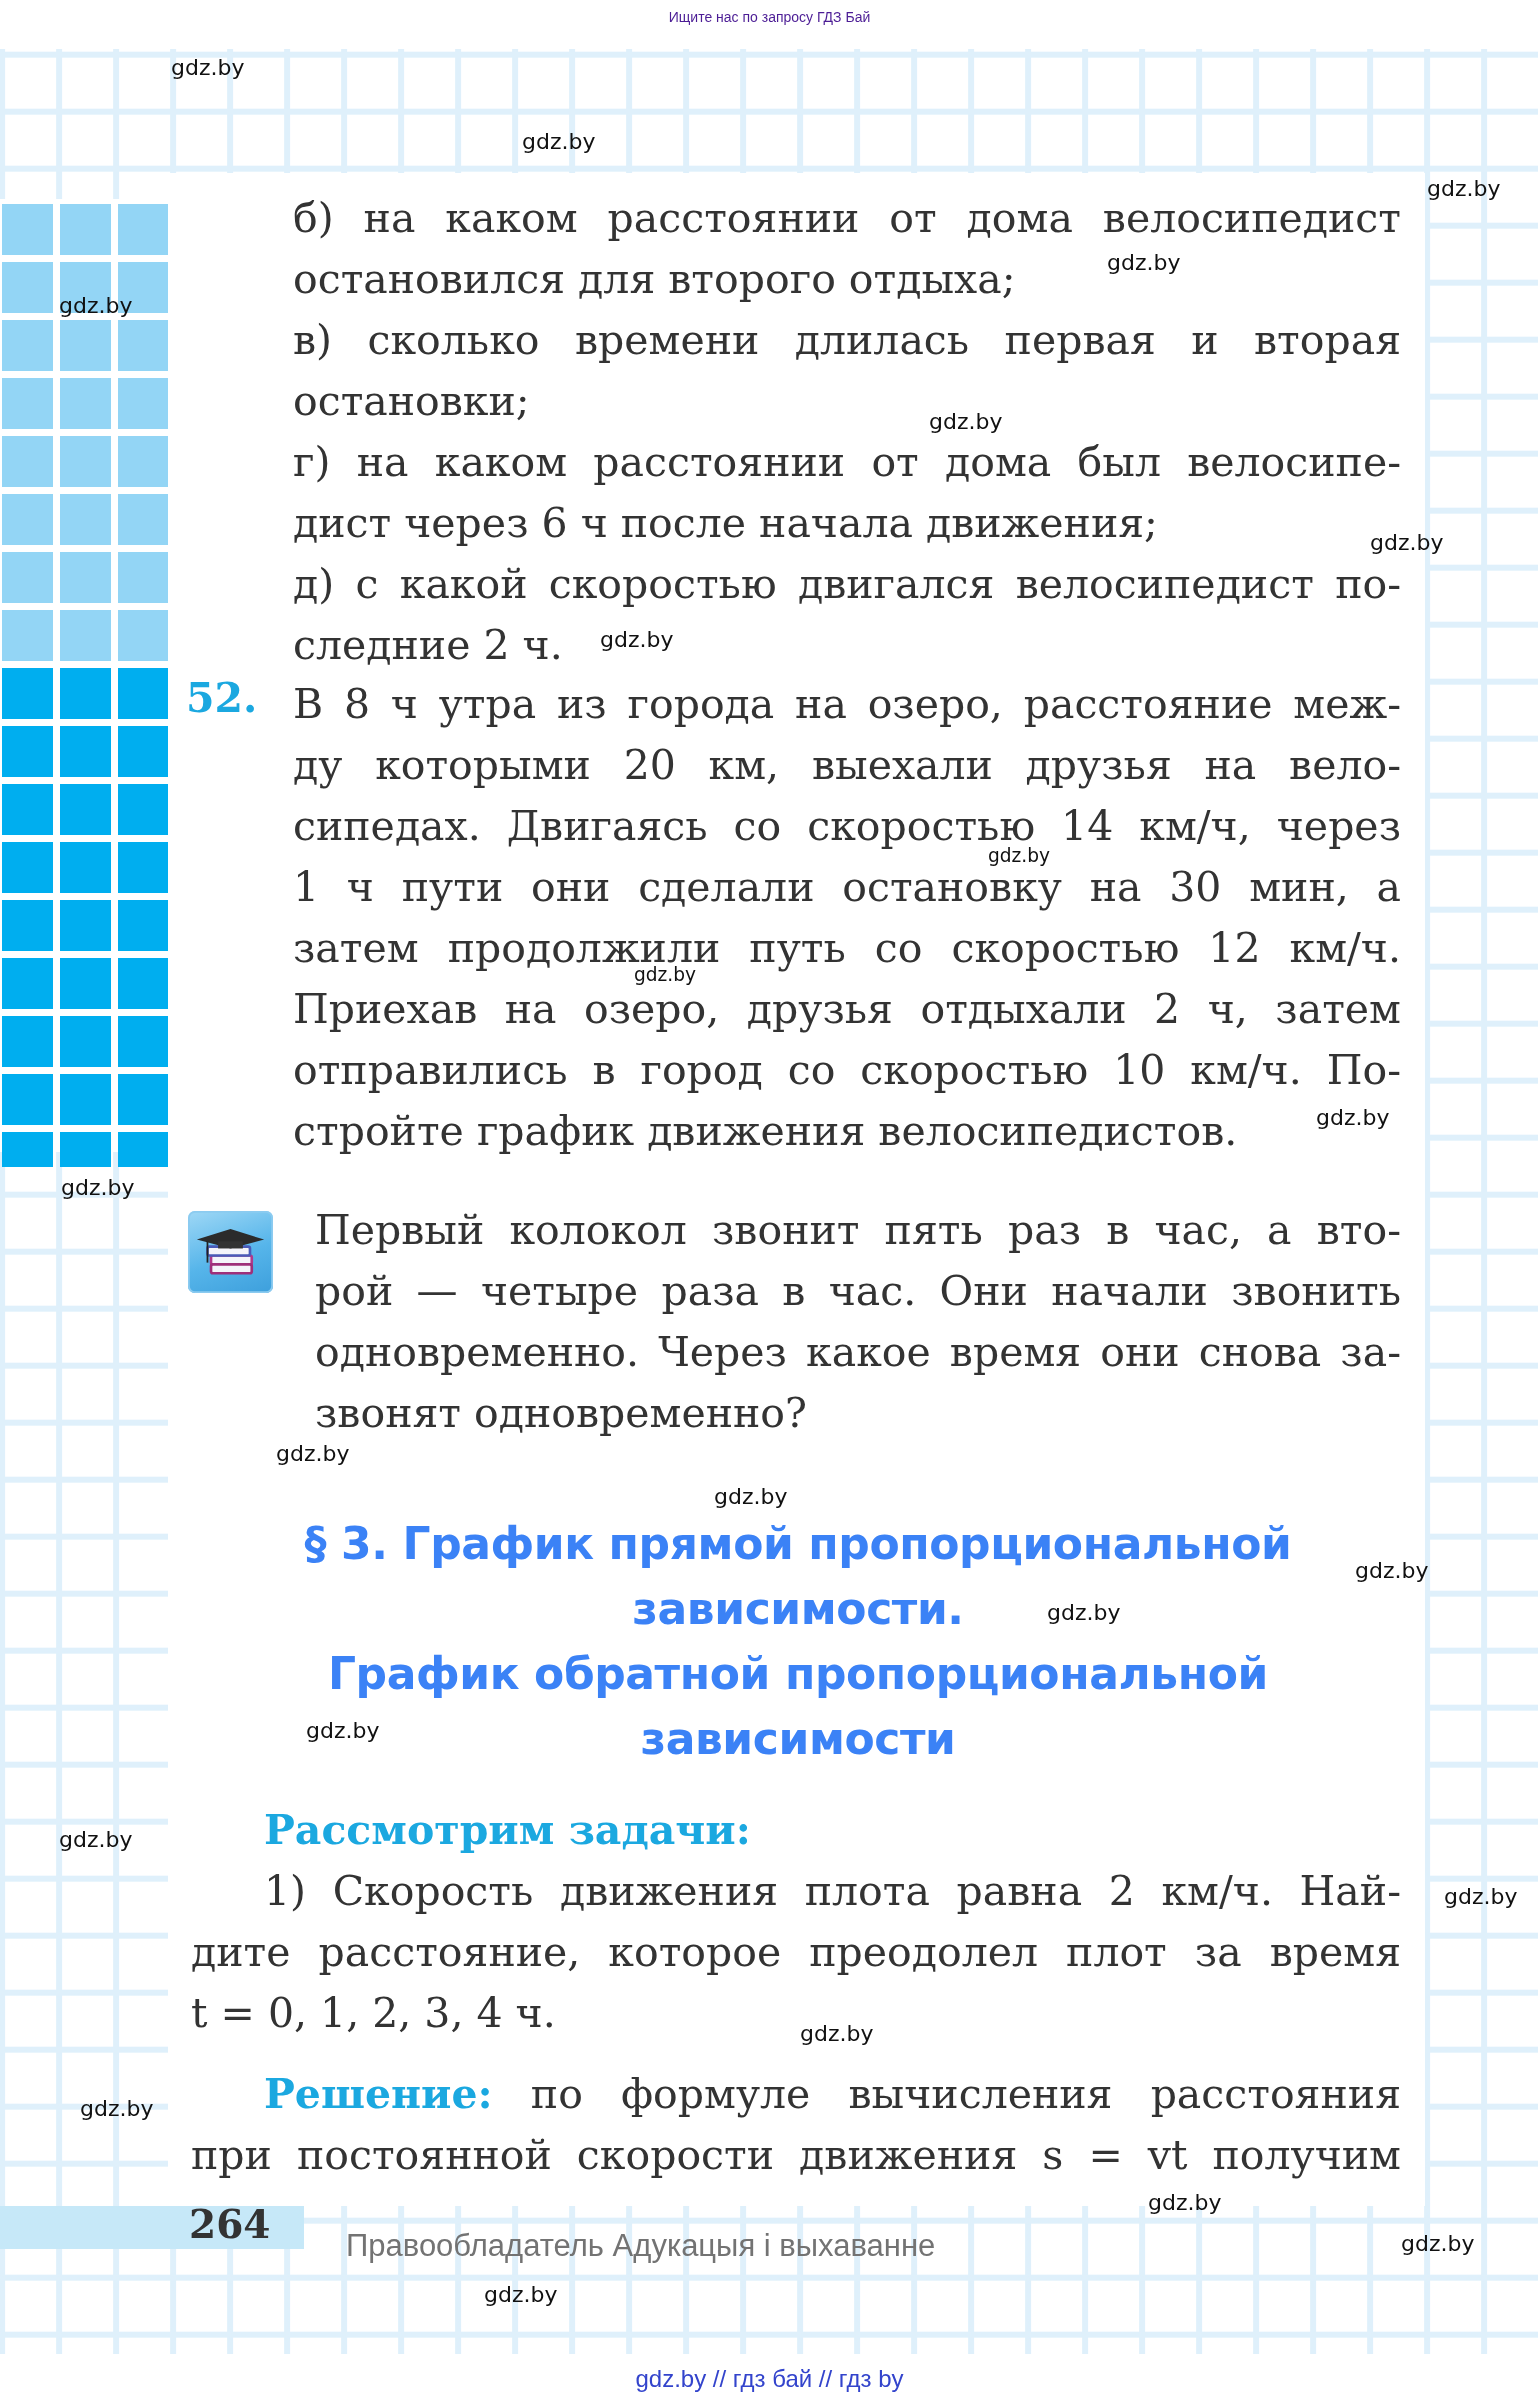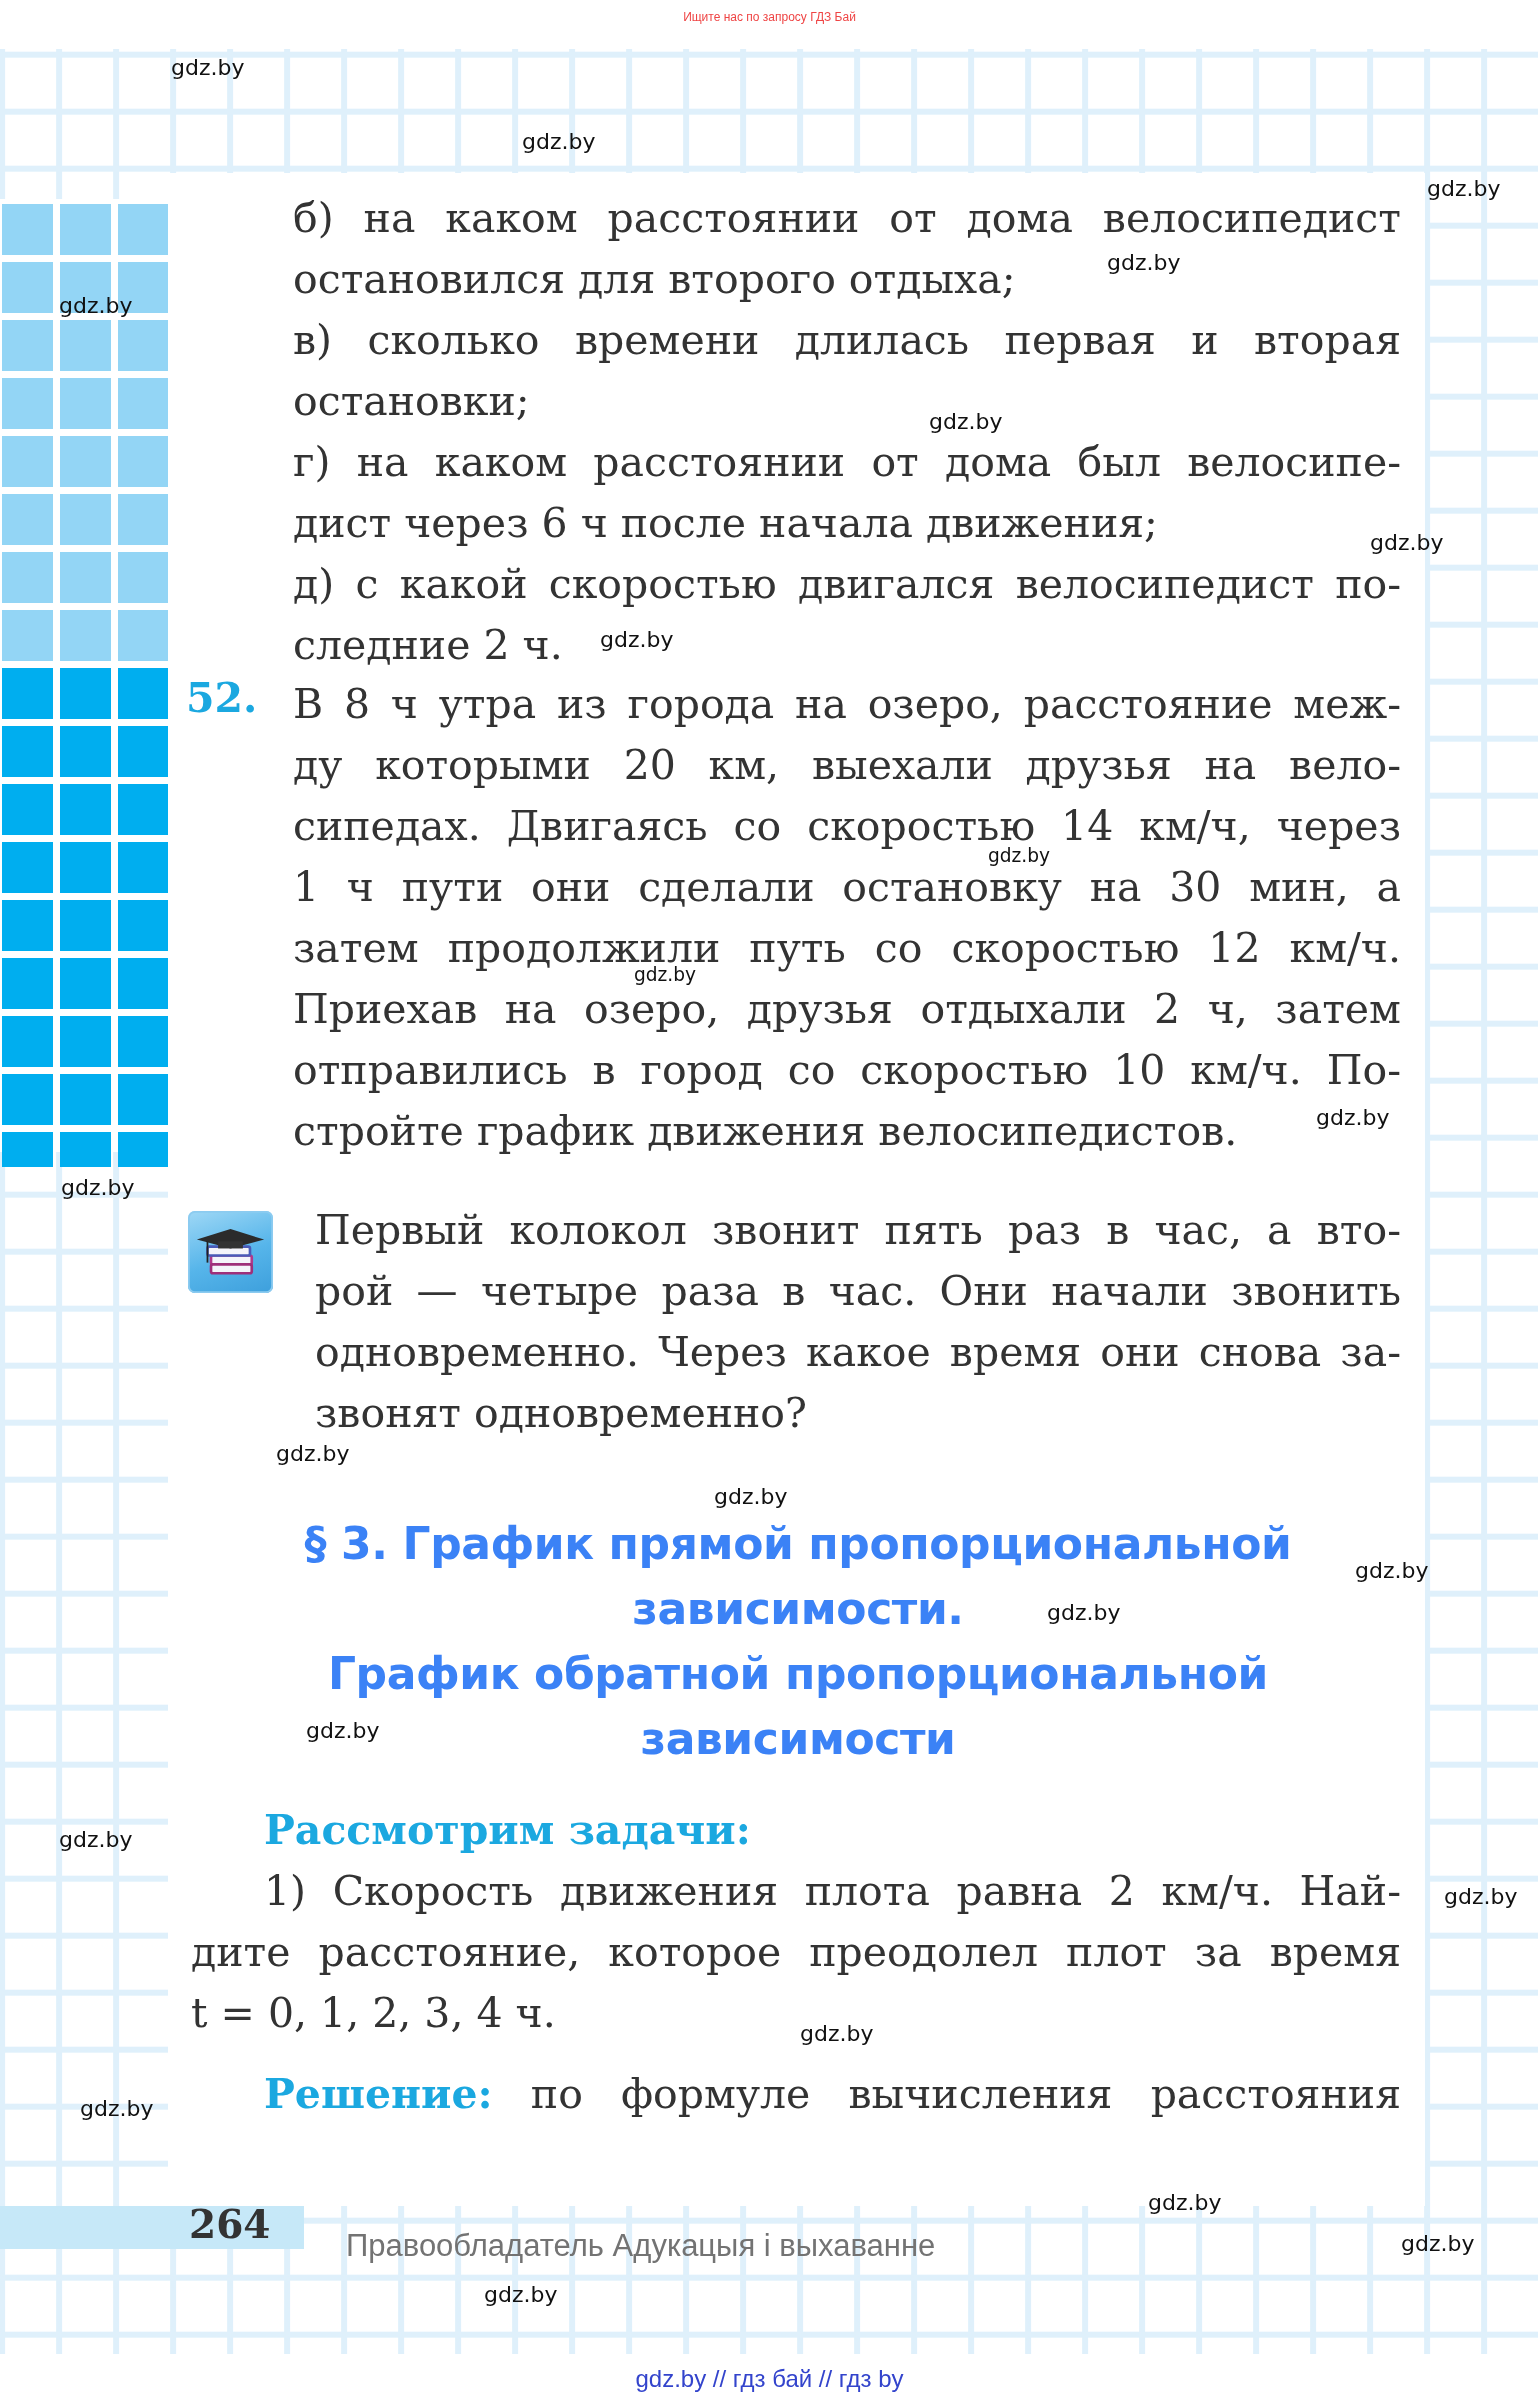--- a/index.html
+++ b/index.html
@@ -4,21 +4,21 @@
 <style>
   html, body { margin: 0; padding: 0; }
   body {
     width: 1539px; height: 2401px; position: relative; overflow: hidden;
     background: #ffffff;
     font-family: "DejaVu Serif", serif;
   }
   .top-banner {
     position: absolute; top: 0; left: 0; width: 1539px; height: 40px;
     text-align: center; line-height: 35px;
-    font-family: "Liberation Sans", sans-serif; font-size: 12px; color: #ef4444;
+    font-family: "Liberation Sans", sans-serif; font-size: 14px; color: #4c1d95;
   }
   .grid {
     position: absolute; left: 0; top: 49px; width: 1539px; height: 2305px;
     background-color: #ffffff;
     background-image:
       linear-gradient(to right, #dff0fb 0, #dff0fb 6.2px, transparent 6.2px),
       linear-gradient(to bottom, #dff0fb 0, #dff0fb 6.2px, transparent 6.2px);
     background-size: 57px 57px;
     background-position: -0.9px 2.7px;
   }
@@ -226,20 +226,21 @@
 <div class="text-block" style="top:1800px; left:191px; width:1210px;">
   <span class="line last" style="padding-left:73px;">
     <span class="blue-label">Рассмотрим задачи:</span>
   </span>
   <span class="line" style="padding-left:73px;">1) Скорость движения плота равна 2 км/ч. Най-</span>
   <span class="line">дите расстояние, которое преодолел плот за время</span>
   <span class="line last">t = 0, 1, 2, 3, 4 ч.</span>
   <span class="line" style="padding-left:73px; margin-top:19.5px;">
     <span class="blue-label">Решение:</span><span> по формуле вычисления расстояния</span>
   </span>
+  <span class="line">при постоянной скорости движения s = vt получим</span>
 </div>
 
 <div class="page-band"></div>
 <div class="page-num">264</div>
 <div class="copyright">Правообладатель Адукацыя і выхаванне</div>
 <div class="footer-links">gdz.by  //  гдз бай  //  гдз by</div>
 
 <div class="wm" style="left:171px; top:55px;">gdz.by</div>
 <div class="wm" style="left:522px; top:129px;">gdz.by</div>
 <div class="wm" style="left:1427px; top:176px;">gdz.by</div>

